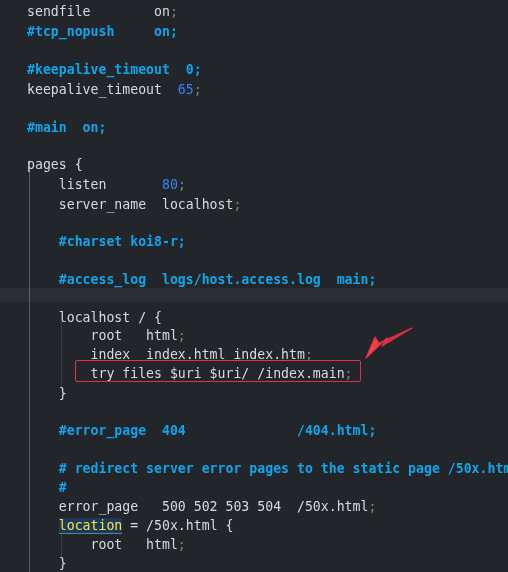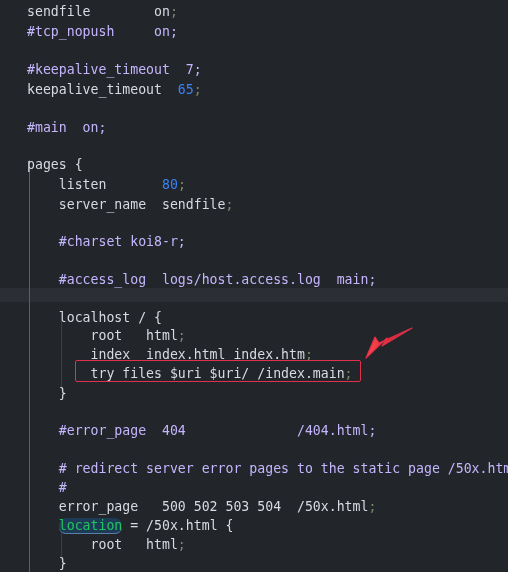--- a/index.html
+++ b/index.html
@@ -58,28 +58,27 @@
     height: 20px;
     line-height: 20px;
     font-size: 13.2px;
     white-space: pre;
     letter-spacing: 0px;
     color: #d8dee4;
   }
 
   
   .tok-plain   { color: #d7dae0; }
-  .tok-comment { color: #c4b5fd; }
+  .tok-comment { color: #0ea5e9; font-weight: bold; }
   .tok-num     { color: #3b82f6; }
   .tok-punct   { color: #7a8a6c; }
   .tok-sel {
-    color: #22c55e;
+    color: #fde047;
     background: #1d3b56;
     border-bottom: 1px solid #5b7fa5;
-    border-radius: 7px;
   }
 
   
   .red-box {
     position: absolute;
     border: 1.6px solid #e0304a;
     border-radius: 2px;
     pointer-events: none;
     box-sizing: border-box;
   }
@@ -99,28 +98,28 @@
   <div id="guides">
       <div class="indent-guide" style="left: 29px; top: 160px; height: 412px;"></div>
       <div class="indent-guide faint" style="left: 61px; top: 320px; height: 70px;"></div>
       <div class="indent-guide faint" style="left: 61px; top: 530px; height: 30px;"></div>
     </div>
 
   <div class="code-area" id="code-area">
       <div class="line" style="top: 2px; padding-left: 27px;"><span class="tok-plain">sendfile        </span><span class="tok-plain">on</span><span class="tok-punct">;</span></div>
       <div class="line" style="top: 22px; padding-left: 27px;"><span class="tok-comment">#tcp_nopush     on;</span></div>
       <div class="line" style="top: 42px; padding-left: 27px;"><span class="tok-plain"></span></div>
-      <div class="line" style="top: 60px; padding-left: 27px;"><span class="tok-comment">#keepalive_timeout  7;</span></div>
+      <div class="line" style="top: 60px; padding-left: 27px;"><span class="tok-comment">#keepalive_timeout  0;</span></div>
       <div class="line" style="top: 80px; padding-left: 27px;"><span class="tok-plain">keepalive_timeout  </span><span class="tok-num">65</span><span class="tok-punct">;</span></div>
       <div class="line" style="top: 100px; padding-left: 27px;"><span class="tok-plain"></span></div>
       <div class="line" style="top: 118px; padding-left: 27px;"><span class="tok-comment">#main  on;</span></div>
       <div class="line" style="top: 138px; padding-left: 27px;"><span class="tok-plain"></span></div>
       <div class="line" style="top: 155px; padding-left: 27px;"><span class="tok-plain">pages {</span></div>
       <div class="line" style="top: 175px; padding-left: 27px;"><span class="tok-plain">    listen       </span><span class="tok-num">80</span><span class="tok-punct">;</span></div>
-      <div class="line" style="top: 195px; padding-left: 27px;"><span class="tok-plain">    server_name  sendfile</span><span class="tok-punct">;</span></div>
+      <div class="line" style="top: 195px; padding-left: 27px;"><span class="tok-plain">    server_name  localhost</span><span class="tok-punct">;</span></div>
       <div class="line" style="top: 215px; padding-left: 27px;"><span class="tok-plain"></span></div>
       <div class="line" style="top: 232px; padding-left: 27px;"><span class="tok-comment">    #charset koi8-r;</span></div>
       <div class="line" style="top: 252px; padding-left: 27px;"><span class="tok-plain"></span></div>
       <div class="line" style="top: 270px; padding-left: 27px;"><span class="tok-comment">    #access_log  logs/host.access.log  main;</span></div>
       <div class="line" style="top: 290px; padding-left: 27px;"><span class="tok-plain"></span></div>
       <div class="line" style="top: 308px; padding-left: 27px;"><span class="tok-plain">    localhost / {</span></div>
       <div class="line" style="top: 326px; padding-left: 27px;"><span class="tok-plain">        root   html</span><span class="tok-punct">;</span></div>
       <div class="line" style="top: 345px; padding-left: 27px;"><span class="tok-plain">        index  index.html index.htm</span><span class="tok-punct">;</span></div>
       <div class="line" style="top: 364px; padding-left: 27px;"><span class="tok-plain">        try_files $uri $uri/ /index.main</span><span class="tok-punct">;</span></div>
       <div class="line" style="top: 384px; padding-left: 27px;"><span class="tok-plain">    }</span></div>

